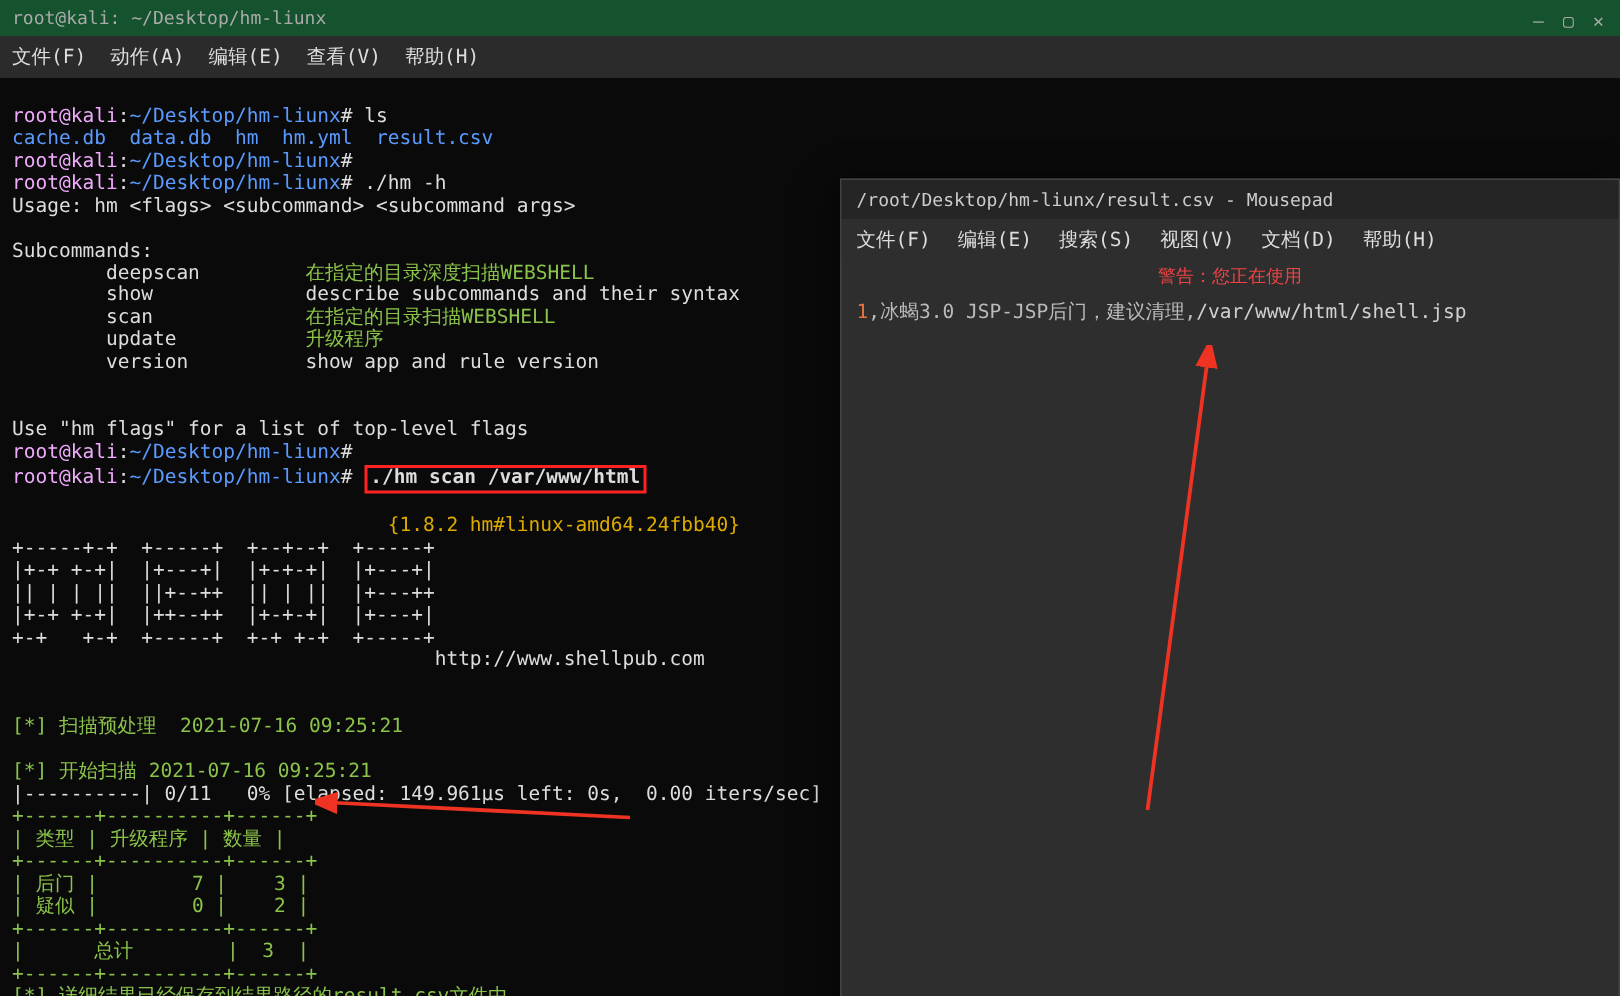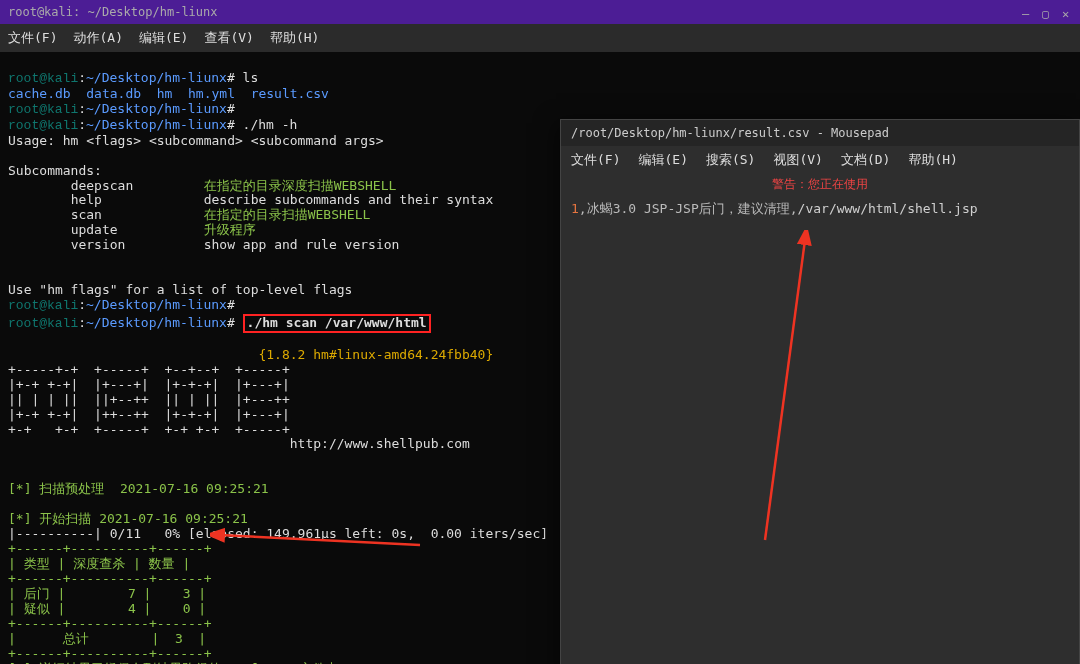--- a/index.html
+++ b/index.html
@@ -7,21 +7,21 @@
   width: 1080px;
   height: 664px;
   background: #0a0a0a;
   font-family: "DejaVu Sans Mono", Consolas, monospace;
   font-size: 13px;
   color: #ccc;
   position: relative;
   overflow: hidden;
 }
 .titlebar {
-  background: #4c1d95;
+  background: #14532d;
   height: 22px;
   display: flex;
   align-items: center;
   padding: 12px 8px;
   color: #aaa;
   font-size: 12px;
   justify-content: center;
 }
 .titlebar .controls {
   margin-left: auto;
@@ -42,21 +42,21 @@
   gap: 16px;
   color: #ddd;
   font-size: 13px;
 }
 .menubar span { cursor: pointer; }
 .terminal {
   padding: 4px 8px;
   line-height: 1.15;
   white-space: pre;
 }
-.red { color: #0f766e; font-family: Liberation Mono, monospace; }
+.red { color: #f0abfc; }
 .blue { color: #5b9bff; }
 .green { color: #8bc34a; }
 .yellow { color: #ddaa00; }
 .white { color: #ddd; }
 .boxed {
   border: 2px solid #ff2222;
   padding: 0 2px;
   display: inline-block;
   font-weight: bold;
 }
@@ -132,21 +132,21 @@
 
 <div class="terminal">
 <span class="red">root@kali</span><span class="white">:</span><span class="blue">~/Desktop/hm-liunx</span><span class="white">#</span> <span class="white">ls</span>
 <span class="blue">cache.db  data.db  hm  hm.yml  result.csv</span>
 <span class="red">root@kali</span><span class="white">:</span><span class="blue">~/Desktop/hm-liunx</span><span class="white">#</span>
 <span class="red">root@kali</span><span class="white">:</span><span class="blue">~/Desktop/hm-liunx</span><span class="white">#</span> <span class="white">./hm -h</span>
 <span class="white">Usage: hm &lt;flags&gt; &lt;subcommand&gt; &lt;subcommand args&gt;</span>
 
 <span class="white">Subcommands:</span>
         <span class="white">deepscan</span>         <span class="green">在指定的目录深度扫描WEBSHELL</span>
-        <span class="white">help</span>             <span class="white">describe subcommands and their syntax</span>
+        <span class="white">show</span>             <span class="white">describe subcommands and their syntax</span>
         <span class="white">scan</span>             <span class="green">在指定的目录扫描WEBSHELL</span>
         <span class="white">update</span>           <span class="green">升级程序</span>
         <span class="white">version</span>          <span class="white">show app and rule version</span>
 
 
 <span class="white">Use "hm flags" for a list of top-level flags</span>
 <span class="red">root@kali</span><span class="white">:</span><span class="blue">~/Desktop/hm-liunx</span><span class="white">#</span>
 <span class="red">root@kali</span><span class="white">:</span><span class="blue">~/Desktop/hm-liunx</span><span class="white">#</span> <span class="boxed"><span class="white">./hm scan /var/www/html</span></span>
 
                                 <span class="yellow">{1.8.2 hm#linux-amd64.24fbb40}</span>
@@ -156,24 +156,24 @@
 <span class="white">|+-+ +-+|  |++--++  |+-+-+|  |+---+|</span>
 <span class="white">+-+   +-+  +-----+  +-+ +-+  +-----+</span>
                                     <span class="white">http://www.shellpub.com</span>
 
 
 <span class="green">[*] 扫描预处理  2021-07-16 09:25:21</span>
 
 <span class="green">[*] 开始扫描 2021-07-16 09:25:21</span>
 <span class="white">|----------| 0/11   0% [elapsed: 149.961µs left: 0s,  0.00 iters/sec]</span>
 <span class="green">+------+----------+------+</span>
-<span class="green">| 类型 | 深度查杀 | 数量 |</span>
+<span class="green">| 类型 | 升级程序 | 数量 |</span>
 <span class="green">+------+----------+------+</span>
 <span class="green">| 后门 |        7 |    3 |</span>
-<span class="green">| 疑似 |        4 |    0 |</span>
+<span class="green">| 疑似 |        0 |    2 |</span>
 <span class="green">+------+----------+------+</span>
 <span class="green">|      总计        |  3  |</span>
 <span class="green">+------+----------+------+</span>
 <span class="green">[*] 详细结果已经保存到结果路径的result.csv文件中</span>
 
 
  
 </div>
 
 <div class="mousepad">

